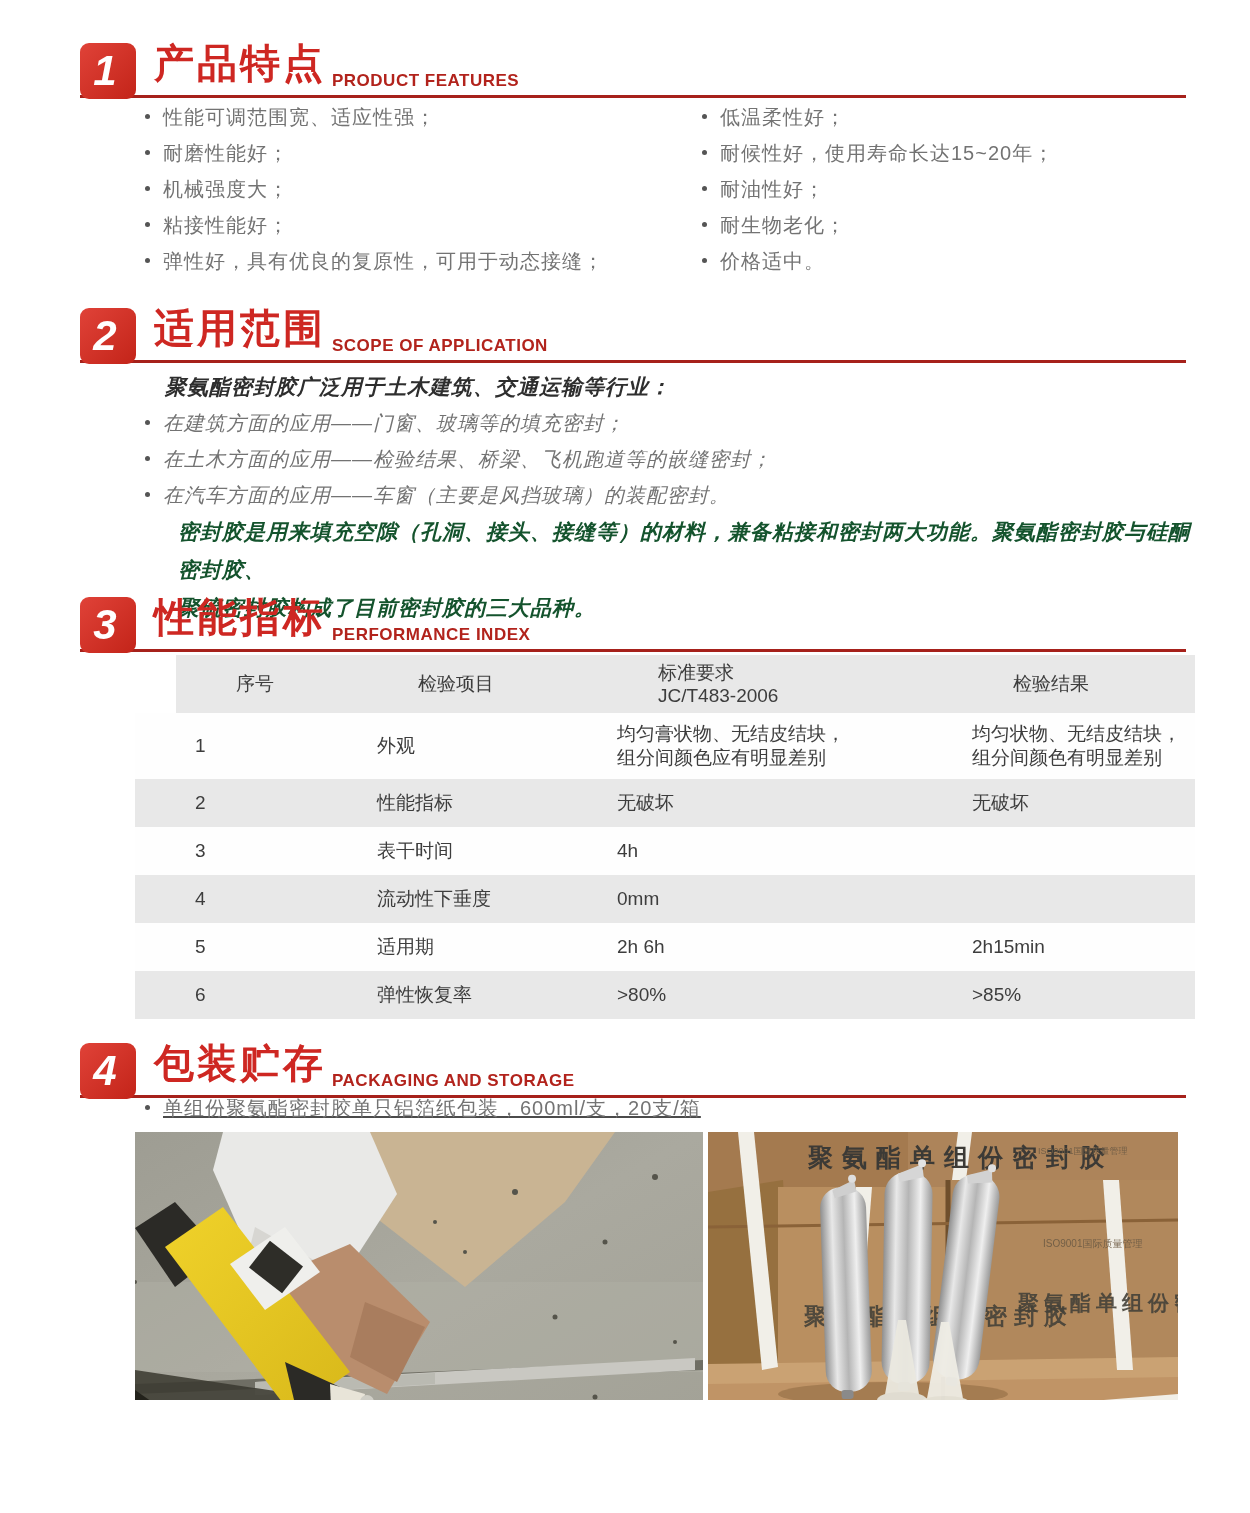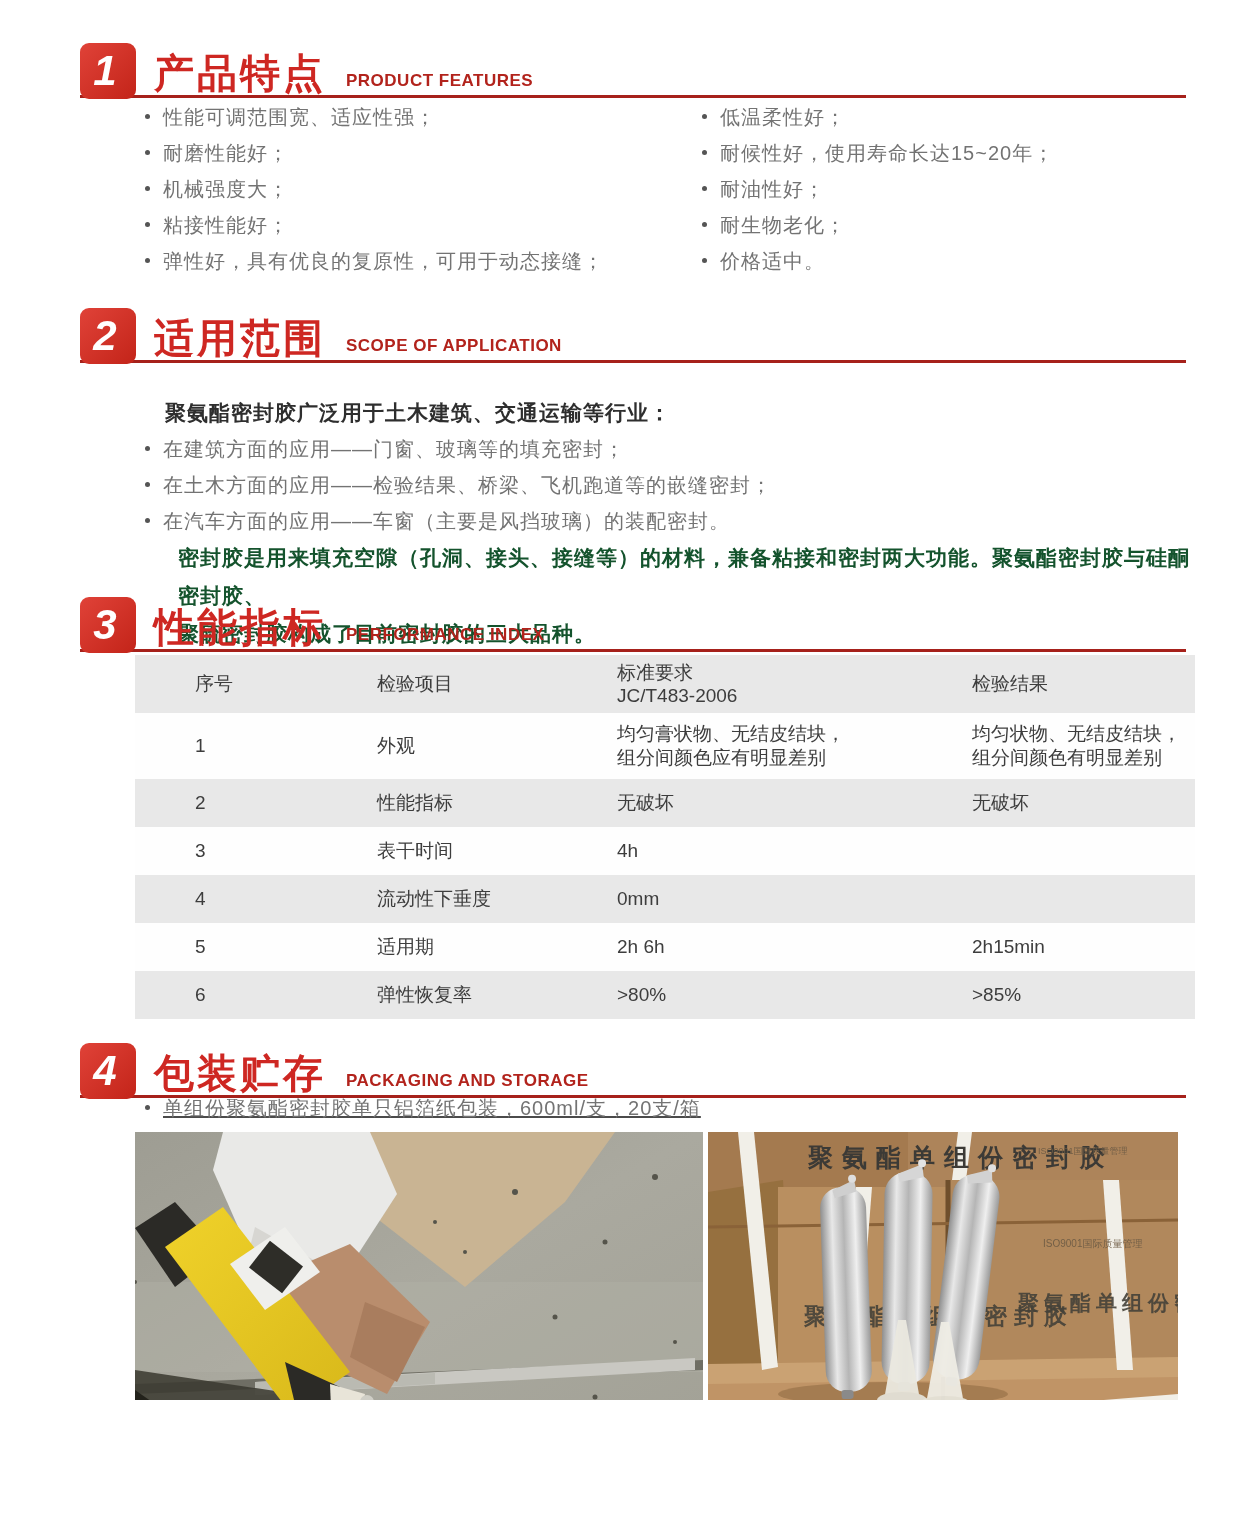--- a/index.html
+++ b/index.html
@@ -19,48 +19,48 @@
   .num-box {
     width:56px; height:56px; margin-bottom:-4px; flex:0 0 56px;
     background:linear-gradient(135deg,#e04238 0%,#c32419 100%);
     border-radius:9px; color:#ffffff;
     font-size:42px; font-weight:bold; font-style:italic;
     display:flex; align-items:center; justify-content:center;
     padding-right:6px;
   }
   .cn-title {
     margin-left:18px; font-size:40px; font-weight:bold; color:#ce2722;
-    letter-spacing:3px; line-height:1; padding-bottom:2px;
+    letter-spacing:3px; line-height:1; padding-bottom:12px;
   }
   .en-title {
-    margin-left:20px; font-size:17px; font-weight:bold; color:#b2231c;
+    margin-left:6px; font-size:17px; font-weight:bold; color:#b2231c;
     letter-spacing:0.5px; padding-bottom:4px;
   }
 
   
   .blist { list-style:none; }
   .blist li { position:relative; padding-left:25px; font-size:20px; line-height:36px; color:#737373; letter-spacing:1px; }
   .blist .dot { position:absolute; left:7px; top:15px; width:5px; height:5px; border-radius:50%; background:#555; }
 
   .features-block { position:absolute; top:99px; left:138px; width:1066px; display:flex; }
   .features-col-left { width:557px; }
   .features-col-right { flex:1; }
 
-  .scope-block { position:absolute; top:394px; left:138px; width:1070px; }
+  .scope-block { position:absolute; top:368px; left:138px; width:1070px;font-style:italic; }
   .scope-lead { font-size:21px; font-weight:bold; color:#2e2e2e; letter-spacing:1px; line-height:37px; margin-left:27px; }
   .scope-note { font-size:21px; font-weight:bold; color:#14532d; letter-spacing:1px; line-height:38px; margin-left:40px; white-space:pre-line; }
 
   
   .perf-table { position:absolute; top:655px; left:135px; width:1060px; font-size:19px; color:#3d3d3d; }
   .trow { display:grid; grid-template-columns:242px 240px 355px 223px; align-items:center; }
   .trow > div { padding-right:10px; }
   .trow .c-no { padding-left:60px; }
   .gray { background:#e8e8e8; }
   .white { background:#fefefe; }
-  .thead { height:58px; }
+  .thead { height:58px;margin-left:41px; }
   .r-tall { height:66px; }
   .r-std { height:48px; }
   .pre { white-space:pre-line; line-height:24px; }
   .thead .pre { line-height:23px; }
 
   
   .pack-block { position:absolute; top:1090px; left:138px; width:1070px;text-decoration:underline; }
   .photos { position:absolute; top:1132px; left:135px; width:1045px; display:flex; gap:5px; }
   .photo-frame { height:268px; overflow:hidden; flex:0 0 auto; }
   svg text { font-family:"Liberation Sans","DejaVu Sans",sans-serif; }

